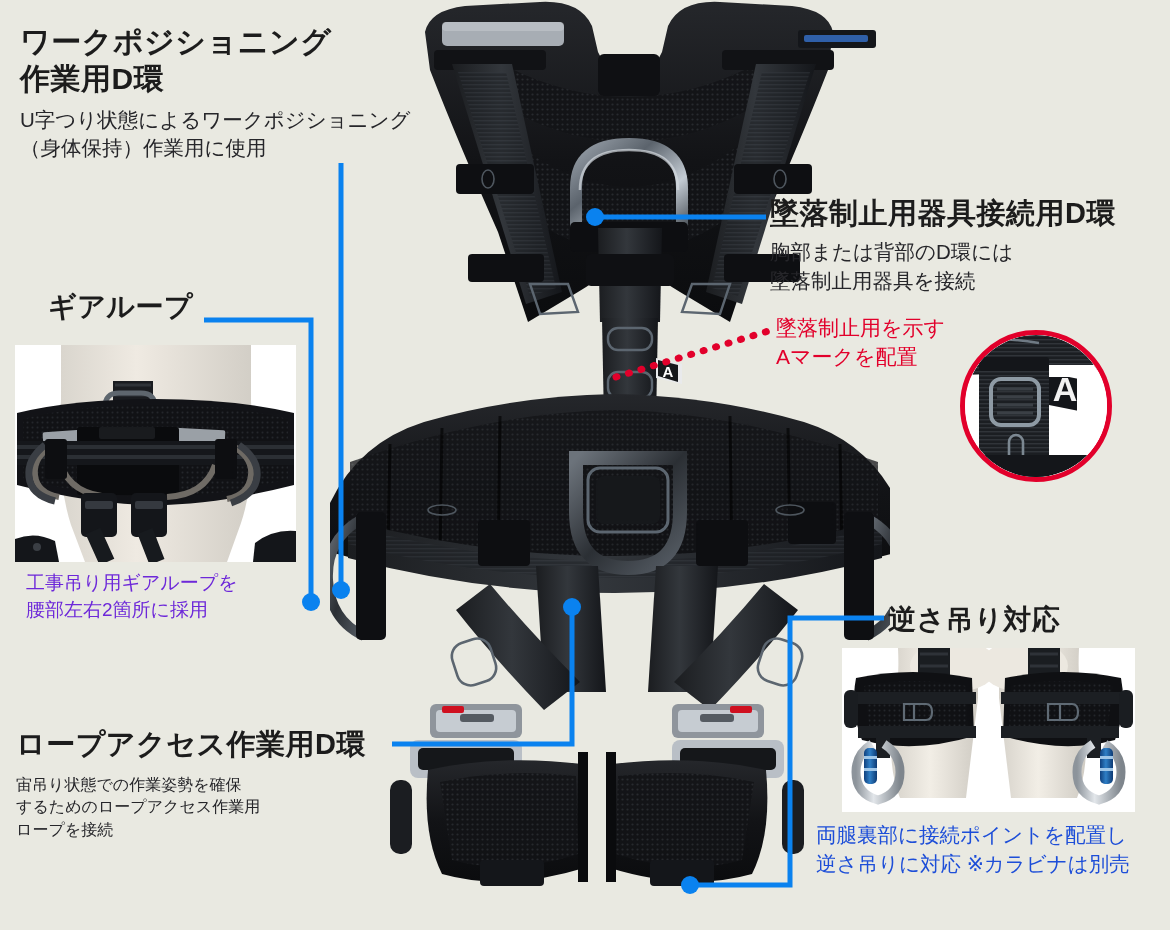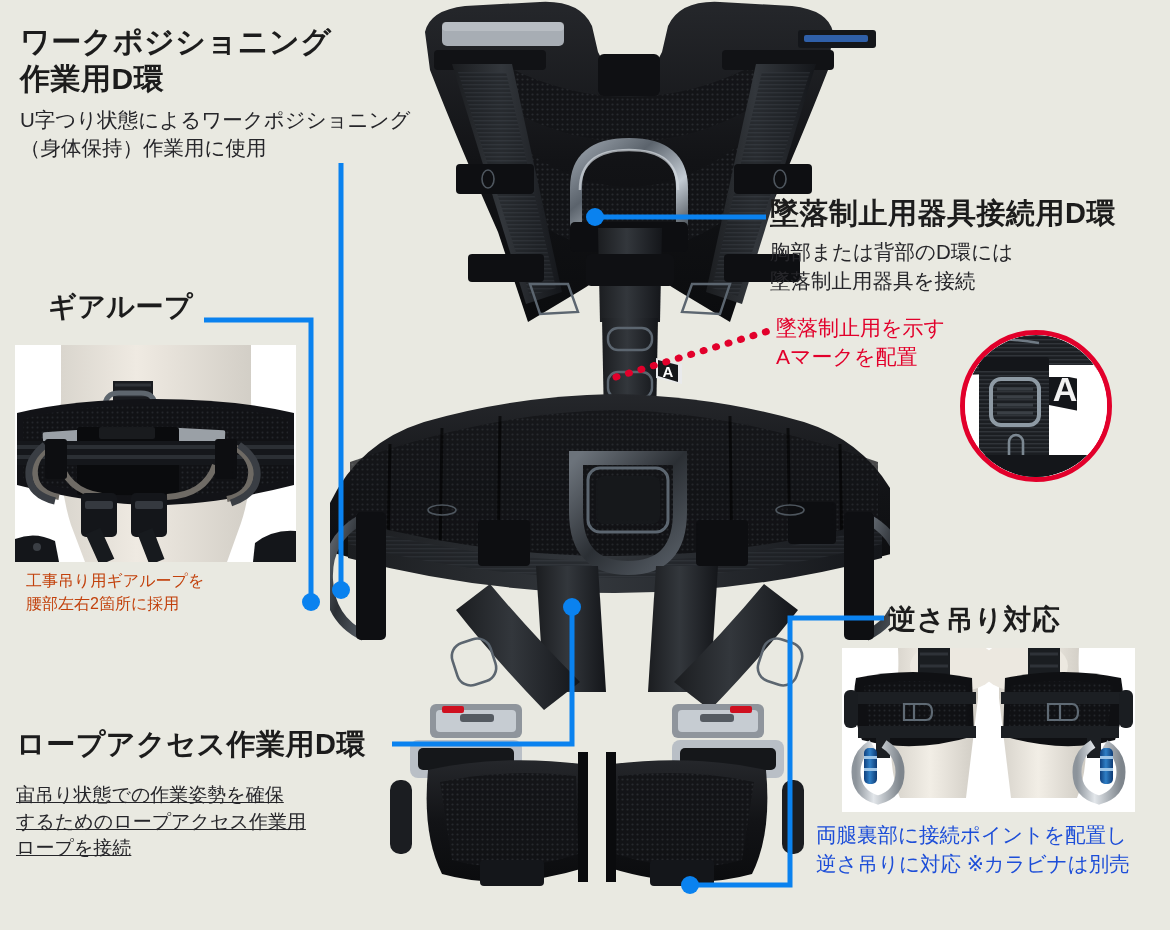--- a/index.html
+++ b/index.html
@@ -30,27 +30,27 @@
   }
 
   
   #co-wp { left: 20px; top: 24px; width: 430px; }
   #co-wp .c-title { font-size: 30px; }
   #co-wp .c-body  { font-size: 20.5px; margin-top: 9px; }
 
   
   #co-gear { left: 48px; top: 290px; }
   #co-gear .c-title { font-size: 28px; }
-  #co-gear-cap { position: absolute; left: 26px; top: 570px; font-size: 16px;
-                 color:#c2410c; line-height:1.42; white-space: pre-line; }
+  #co-gear-cap { position: absolute; left: 26px; top: 570px; font-size: 19px;
+                 color:#6d28d9; line-height:1.42; white-space: pre-line; }
 
   
   #co-rope { left: 16px; top: 727px; width: 400px; }
   #co-rope .c-title { font-size: 29px; }
-  #co-rope .c-body  { font-size: 19px; margin-top: 20px; text-decoration: underline; }
+  #co-rope .c-body  { font-size: 16px; margin-top: 12px; }
 
   
   #co-fall { left: 770px; top: 196px; width: 400px; }
   #co-fall .c-title { font-size: 29px; }
   #co-fall .c-body  { font-size: 20.5px; margin-top: 7px; }
   #co-amark {
     position:absolute; left: 776px; top: 314px; width: 190px;
     font-size: 21px; color:#e2002b; font-weight:500;
     line-height:1.38; white-space: pre-line; text-align:left;
   }

